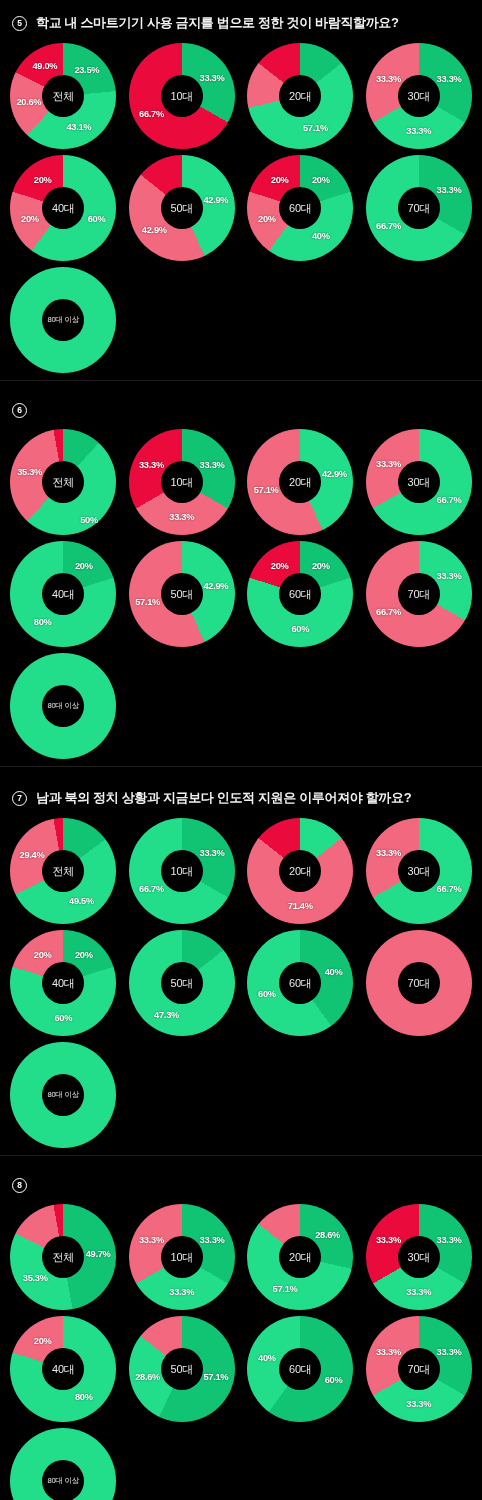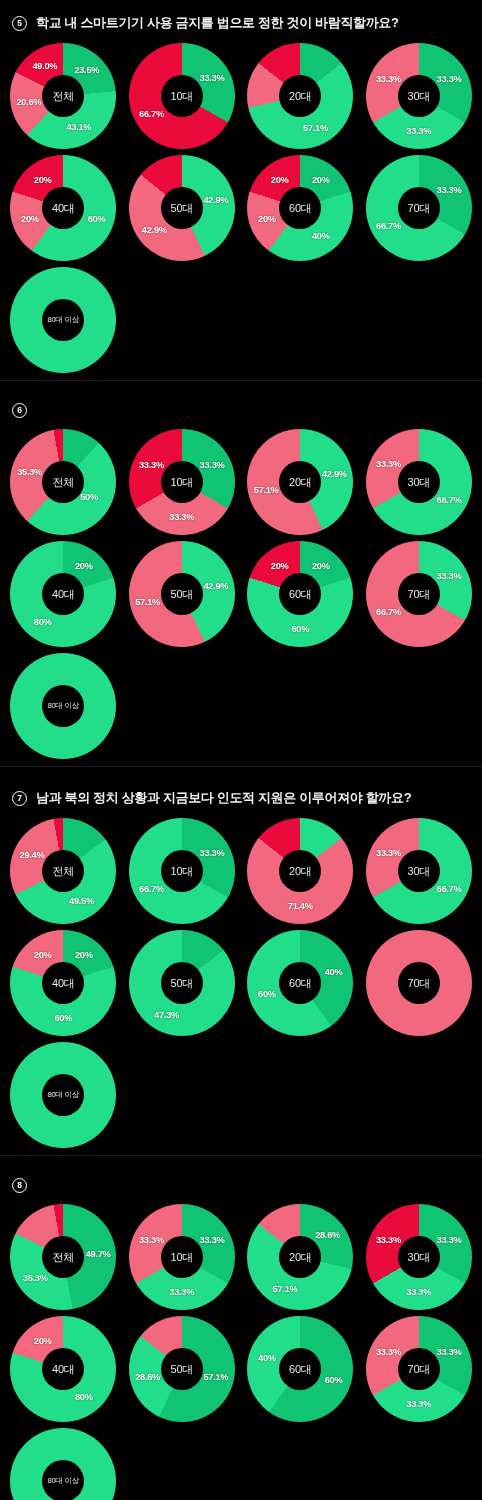--- a/index.html
+++ b/index.html
@@ -216,21 +216,21 @@
       <div class="section-head">
         <div class="badge">6</div>
       </div>
       <div class="chart-grid">
         <div class="chart-cell">
           <div class="donut">
             <div class="ring" style="background: conic-gradient(rgb(16, 196, 115) 0deg, rgb(16, 196, 115) 42.48deg, rgb(34, 222, 138) 42.48deg, rgb(34, 222, 138) 222.48deg, rgb(242, 104, 126) 222.48deg, rgb(242, 104, 126) 349.56deg, rgb(235, 10, 60) 349.56deg, rgb(235, 10, 60) 360deg);"></div>
             <div class="hole">
               <span class="hole-label">전체</span>
             </div>
-            <span class="seg-label" style="left: 78.813px; top: 68px;">50%</span>
+            <span class="seg-label" style="left: 78.813px; top: 91px;">50%</span>
             <span class="seg-label" style="left: 19.3592px; top: 43.3409px;">35.3%</span>
           </div>
         </div>
         <div class="chart-cell">
           <div class="donut">
             <div class="ring" style="background: conic-gradient(rgb(16, 196, 115) 0deg, rgb(16, 196, 115) 120deg, rgb(242, 104, 126) 120deg, rgb(242, 104, 126) 240deg, rgb(235, 10, 60) 240deg, rgb(235, 10, 60) 360deg);"></div>
             <div class="hole">
               <span class="hole-label">10대</span>
             </div>
             <span class="seg-label" style="left: 83.3109px; top: 35.5px;">33.3%</span>

